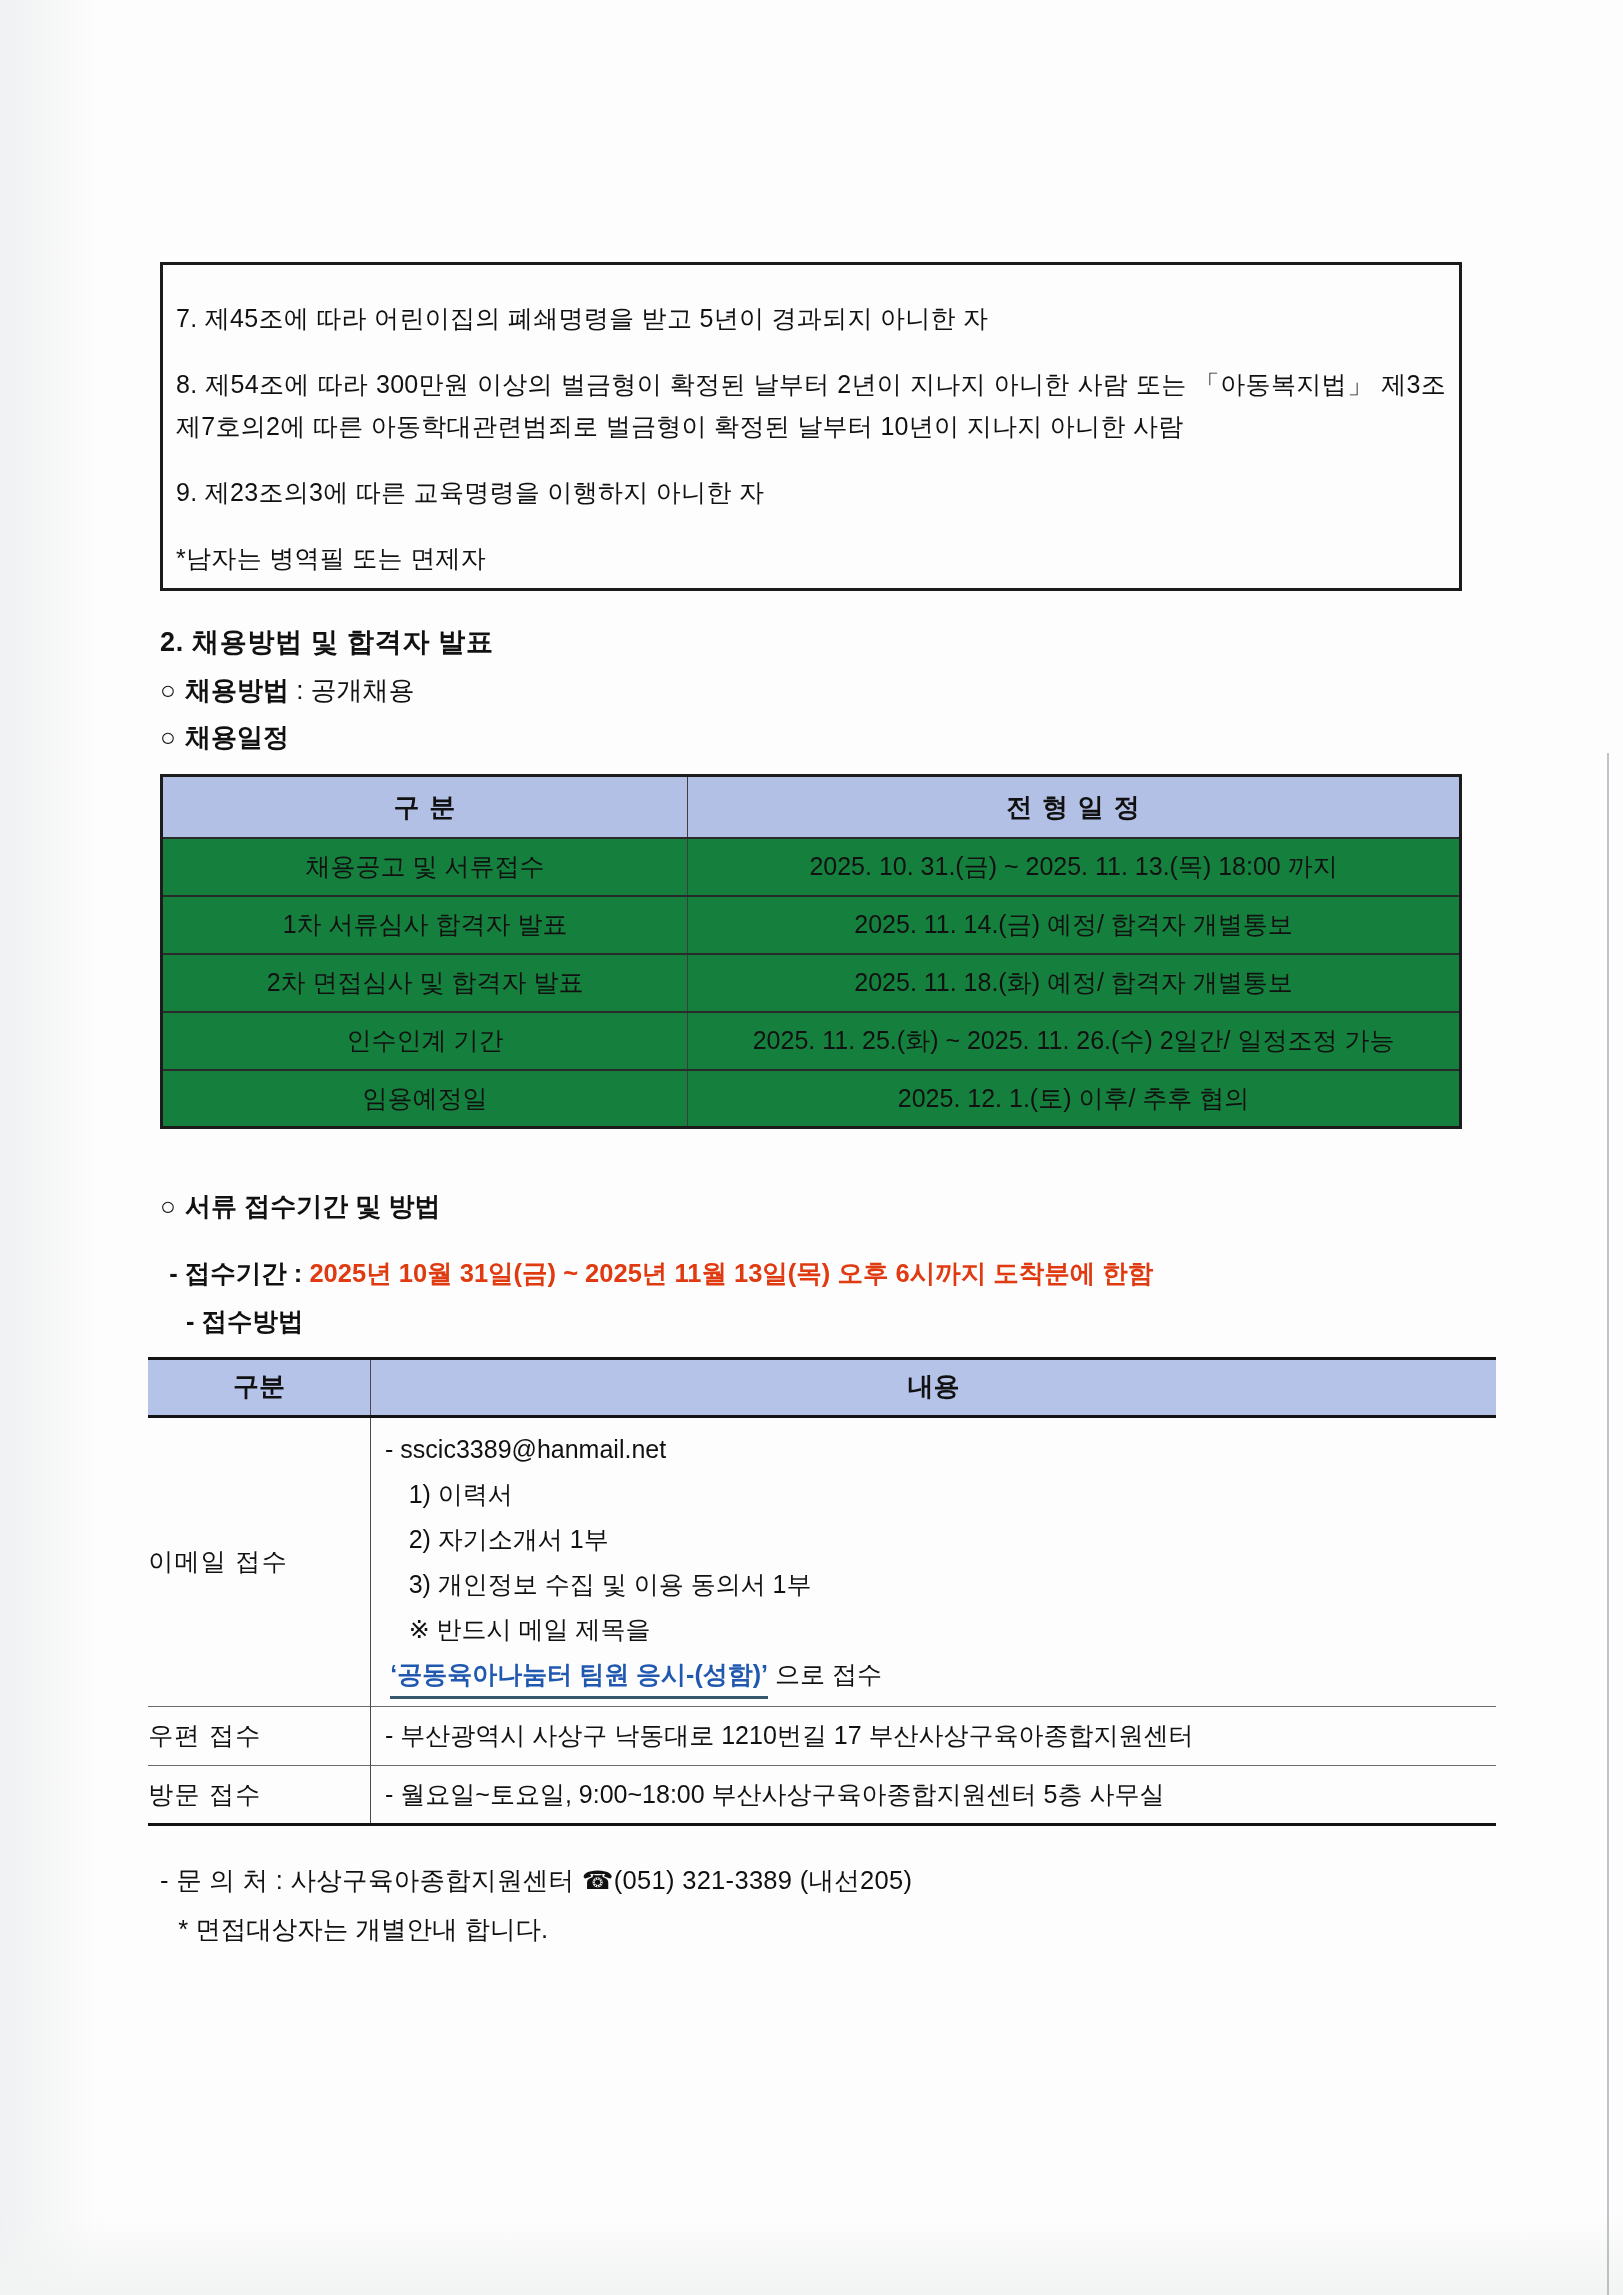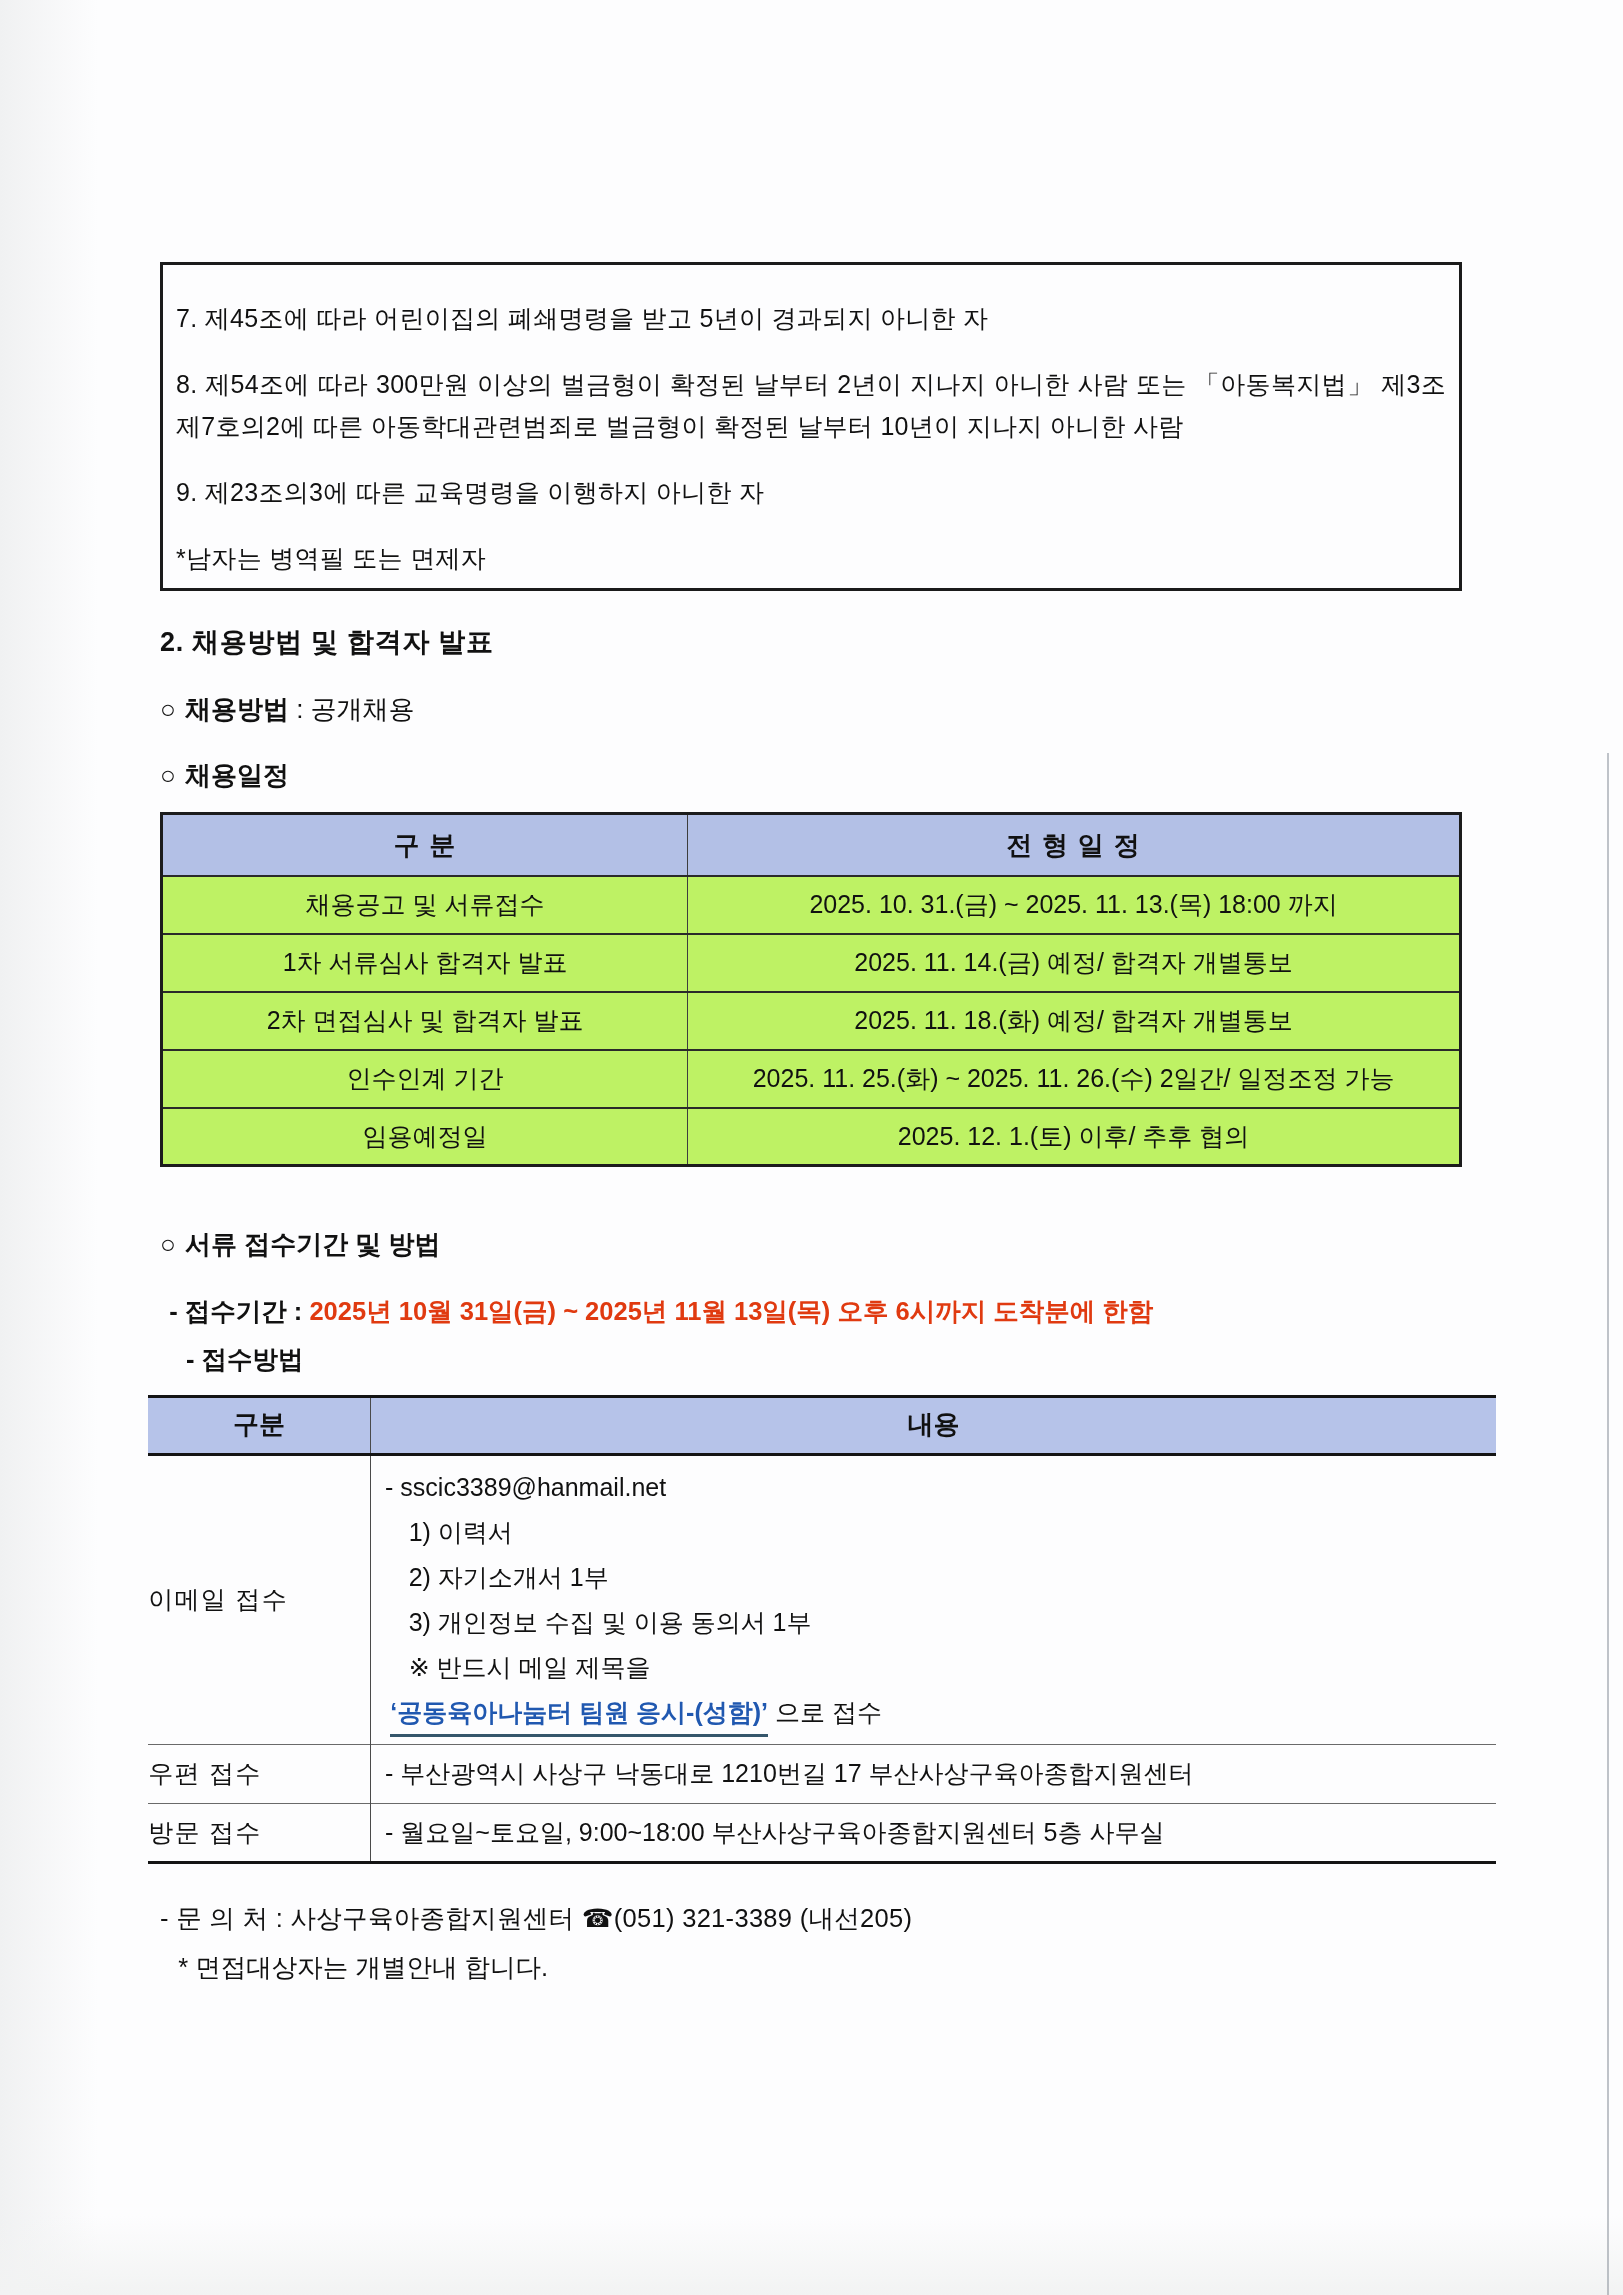--- a/index.html
+++ b/index.html
@@ -36,41 +36,41 @@
     border:3.3px solid #1b1b1b;
     padding:7.9px 13px 9.2px 13px;
     line-height:42px;
     text-align:justify;
     letter-spacing:0.3px;
   }
   .notice-box .nline { display:block;margin-top:24px; }
 
   
   .h-num { margin-top:33px; font-weight:bold; font-size:27px; letter-spacing:0.7px; }
-  .bullet-line { margin-top:31px; font-size:26px; }
+  .bullet-line { margin-top:12px; font-size:26px; }
   .bullet-line .circ { font-size:26px; font-weight:bold; margin-right:9.2px; }
   .b { font-weight:bold; }
 
   
   table.t1 {
     margin-top:19.6px; width:100%;
     border-collapse:collapse; table-layout:fixed;
     border:3.3px solid #1c1c1c;
   }
   table.t1 th, table.t1 td {
     border-left:1.3px solid #3d3d3d; border-right:1.3px solid #3d3d3d;
     border-top:2.6px solid #2a2a2a; border-bottom:2.6px solid #2a2a2a;
     text-align:center; vertical-align:middle;
     font-size:25px;
   }
   table.t1 th {
     background:#b3c0e6; font-weight:bold; font-size:26px; height:62px;
     letter-spacing:1.3px;
   }
-  table.t1 td { height:58px; background:#bef264; }
+  table.t1 td { height:58px; background:#15803d; }
   .t1-col1 { width:40.5%; }
 
   
   .note1 { margin-top:38px; font-size:25.5px; }
   .u-heavy { border-bottom:2.6px solid #161616; padding-bottom:2px; }
 
   
   .sec3-head { margin-top:60px; font-size:26px; font-weight:bold; }
   .sec3-head .circ { margin-right:9.2px; }
   .period-line { margin-top:32px; margin-left:9.2px; font-size:25.5px; font-weight:bold; }

